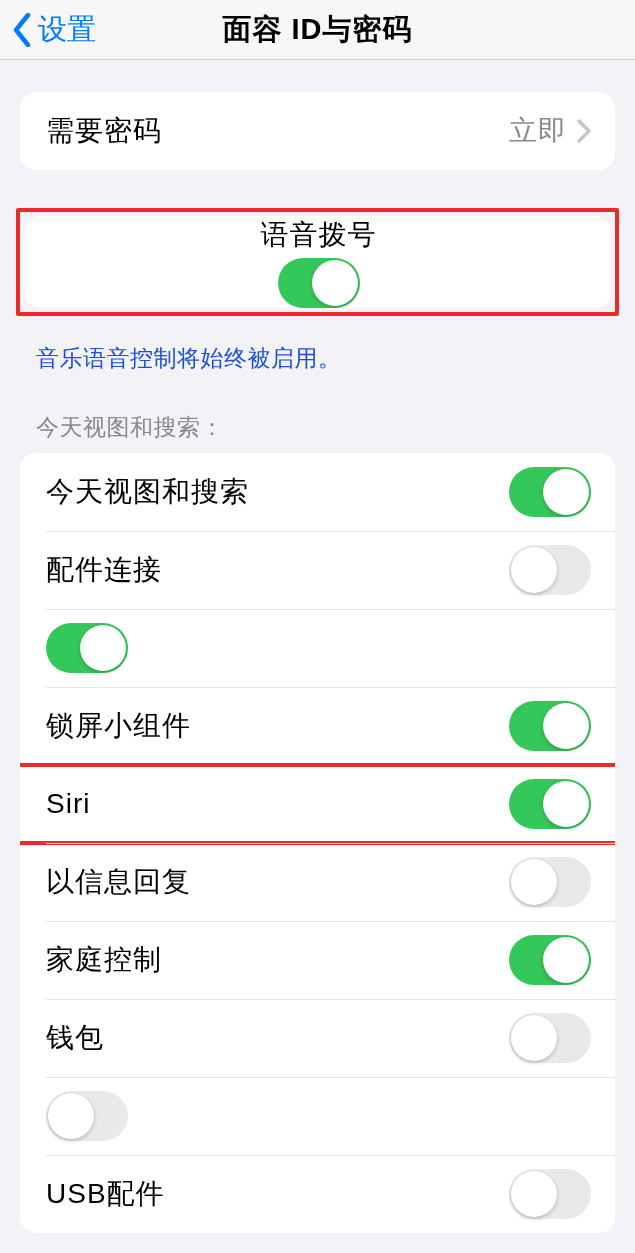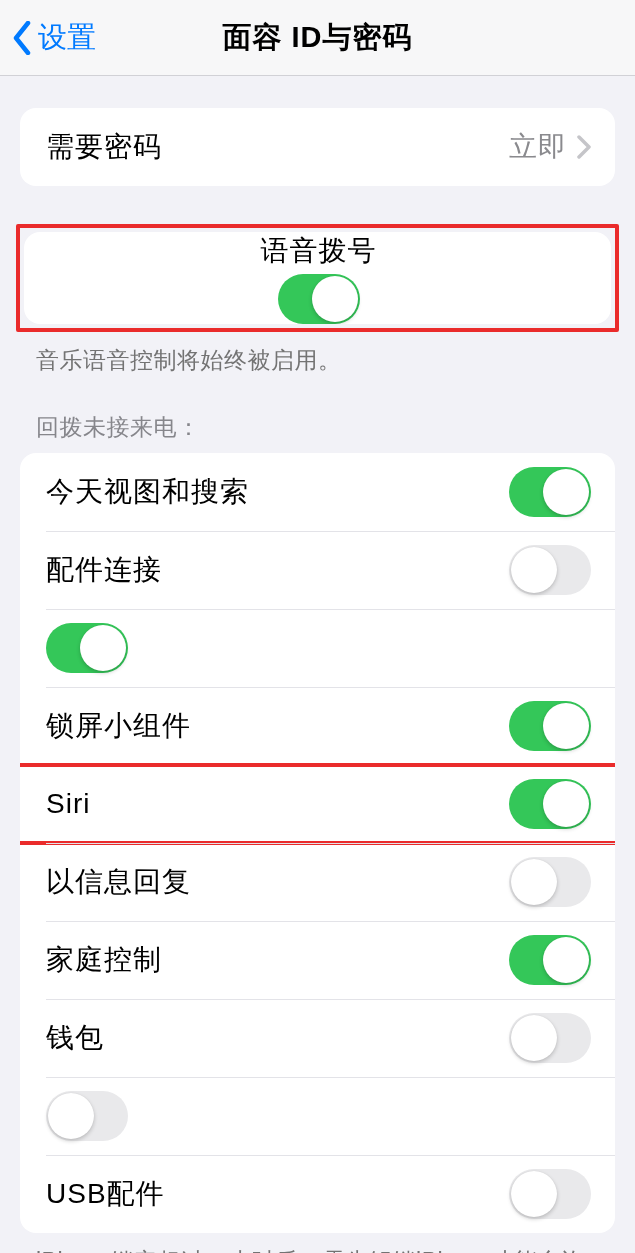--- a/index.html
+++ b/index.html
@@ -9,21 +9,21 @@
       -webkit-font-smoothing: antialiased;
     }
     body {
       font-family: -apple-system, "SF Pro Text", "Helvetica Neue", Arial, sans-serif;
       background: #f2f2f7;
       width: 635px;
       height: 1253px;
       overflow: hidden;
     }
     .nav-bar {
-      height: 76px;
+      height: 60px;
       background: #f7f7f8;
       border-bottom: 1px solid #d1d1d6;
       display: flex;
       align-items: center;
       position: relative;
       padding: 0 12px;
     }
     .back-btn {
       display: flex;
       align-items: center;
@@ -119,24 +119,25 @@
       box-shadow: 0 2px 4px rgba(0,0,0,0.2), 0 0 1px rgba(0,0,0,0.1);
     }
     .toggle.on .toggle-knob {
       right: 2px;
     }
     .toggle.off .toggle-knob {
       left: 2px;
     }
     .footer-text {
       font-size: 23px;
-      color: #737373;
-      padding: 12px 36px 0 36px;
+      color: #1d4ed8;
+      padding: 28px 36px 0 36px;
       line-height: 1.4;
       letter-spacing: 0.5px;
+      font-family: Liberation Mono, monospace;
     }
     .header-text {
       font-size: 23px;
       color: #86868b;
       padding: 36px 36px 10px 36px;
       letter-spacing: 0.5px;
     }
     .highlight-red {
       border: 4px solid #ea2b2b;
       border-radius: 2px;
@@ -197,21 +198,21 @@
       <div class="row" style="min-height:92px;flex-direction:column;">
         <span class="row-label">语音拨号</span>
         <div class="toggle on">
           <div class="toggle-knob"></div>
         </div>
       </div>
     </div>
   </div>
   <div class="footer-text">音乐语音控制将始终被启用。</div>
 
-  <div class="header-text">回拨未接来电：</div>
+  <div class="header-text">今天视图和搜索：</div>
   <div class="group lockaccess" id="lockaccess-group">
       <div class="row">
         <span class="row-label">今天视图和搜索</span>
         <div class="toggle on">
           <div class="toggle-knob"></div>
         </div>
       </div>
       <div class="row">
         <span class="row-label">配件连接</span>
         <div class="toggle off">

